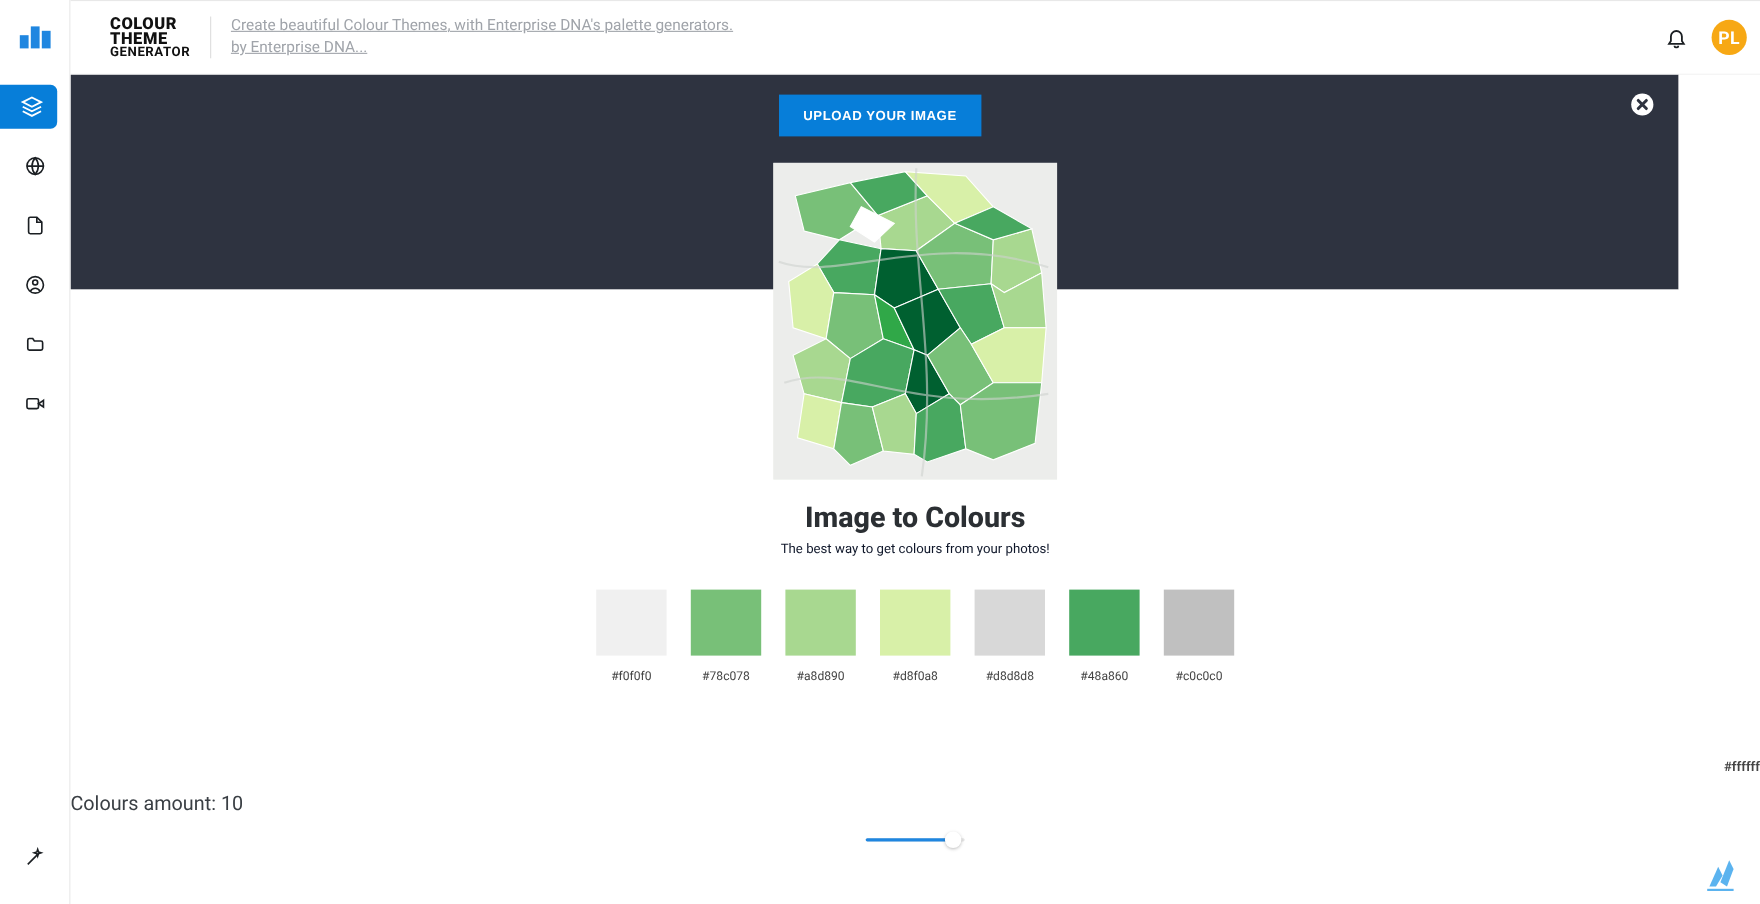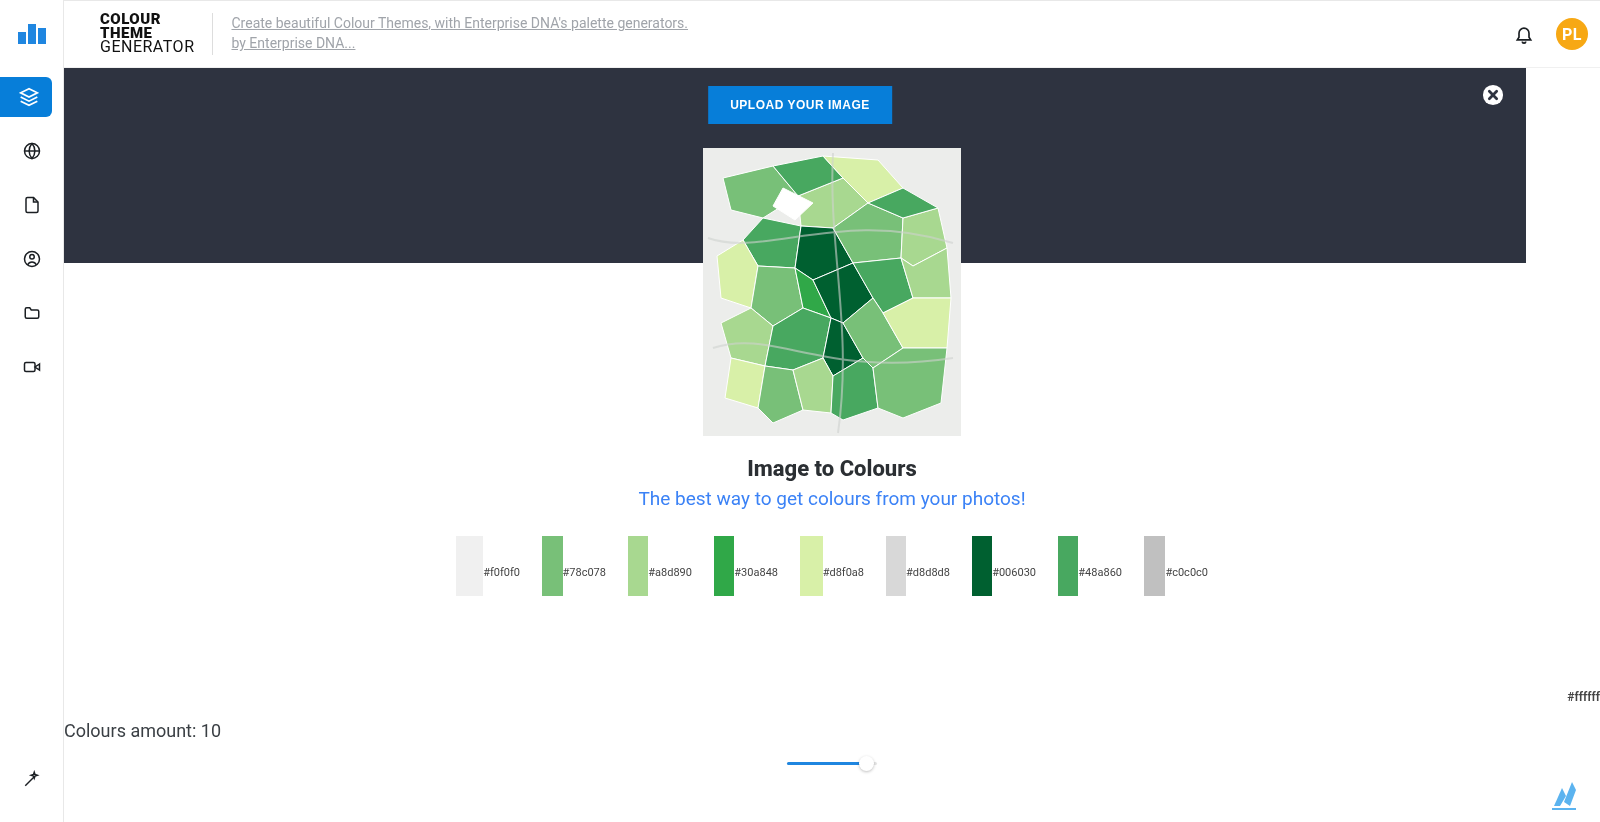--- a/index.html
+++ b/index.html
@@ -64,22 +64,22 @@
       font-weight: 900;
       line-height: 0.9;
       letter-spacing: 0.5px;
       font-size: 15px;
       color: #111;
       margin-right: 18px;
       padding-right: 18px;
       border-right: 1px solid #ddd;
     }
     .header .brand .sub {
-      font-weight: 400;
-      font-size: 16px;
+      font-weight: 700;
+      font-size: 12px;
       letter-spacing: 0.5px;
     }
     .header .desc { color: #a0a4aa; font-size: 14px; line-height: 1.4; text-decoration: underline; }
     .header .right { margin-left: auto; display: flex; align-items: center; gap: 22px; }
     .avatar {
       width: 32px; height: 32px; border-radius: 50%;
       background: #f7a814; color: #fff; font-size: 16px; font-weight: 700;
       display: flex; align-items: center; justify-content: center;
       letter-spacing: 0.5px;
     }
@@ -126,29 +126,29 @@
       width: 258px; height: 288px;
       background: #eef1ed;
       overflow: hidden;
     }
 
     .title-block {
       position: absolute;
       top: 388px; left: 0; right: 0;
       text-align: center;
     }
-    .title-block h2 { font-size: 22px; font-weight: 800; color: #2b2f33; }
-    .title-block p { margin-top: 6px; font-size: 19px; color: #3b82f6; }
+    .title-block h2 { font-size: 26px; font-weight: 800; color: #2b2f33; }
+    .title-block p { margin-top: 6px; font-size: 12px; color: #0f172a; }
 
     .palette {
       position: absolute;
       top: 468px; left: 50%; transform: translateX(-50%);
       display: flex; gap: 22px;
     }
-    .swatch { width: 64px; display:flex; flex-direction:row; align-items:center; cursor:pointer; }
+    .swatch { width: 64px; display:flex; flex-direction:column; align-items:center; cursor:pointer; }
     .swatch .box { width: 64px; height: 60px; }
     .swatch .hex { margin-top: 12px; font-size: 11px; color: #444; }
 
     .extra-hex {
       position: absolute; top: 622px; left:16px; right:0; text-align:right;
       font-size: 12px; color:#444; font-weight:600;
     }
 
     .amount {
       position: absolute; top: 652px; left:0; right:0; 
@@ -320,34 +320,26 @@
       </div>
       <div class="swatch">
         <div class="box" style="background: rgb(120, 192, 120);"></div>
         <div class="hex">#78c078</div>
       </div>
       <div class="swatch">
         <div class="box" style="background: rgb(168, 216, 144);"></div>
         <div class="hex">#a8d890</div>
       </div>
       <div class="swatch">
-        <div class="box" style="background: rgb(48, 168, 72);"></div>
-        <div class="hex">#30a848</div>
-      </div>
-      <div class="swatch">
         <div class="box" style="background: rgb(216, 240, 168);"></div>
         <div class="hex">#d8f0a8</div>
       </div>
       <div class="swatch">
         <div class="box" style="background: rgb(216, 216, 216);"></div>
         <div class="hex">#d8d8d8</div>
-      </div>
-      <div class="swatch">
-        <div class="box" style="background: rgb(0, 96, 48);"></div>
-        <div class="hex">#006030</div>
       </div>
       <div class="swatch">
         <div class="box" style="background: rgb(72, 168, 96);"></div>
         <div class="hex">#48a860</div>
       </div>
       <div class="swatch">
         <div class="box" style="background: rgb(192, 192, 192);"></div>
         <div class="hex">#c0c0c0</div>
       </div>
     </div>

